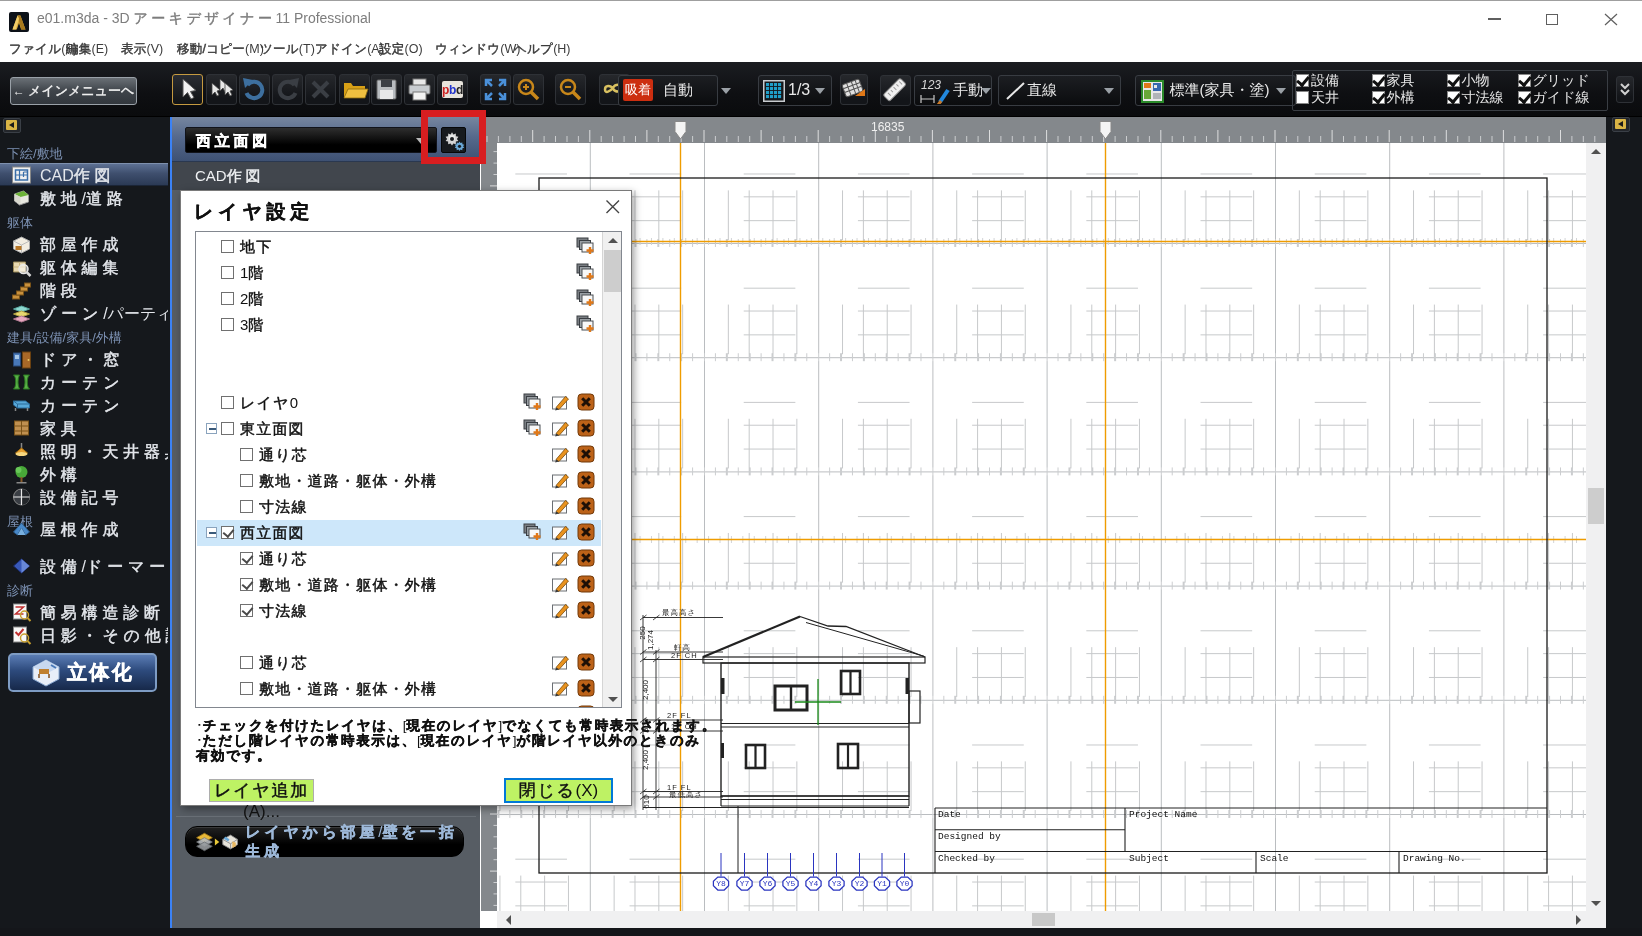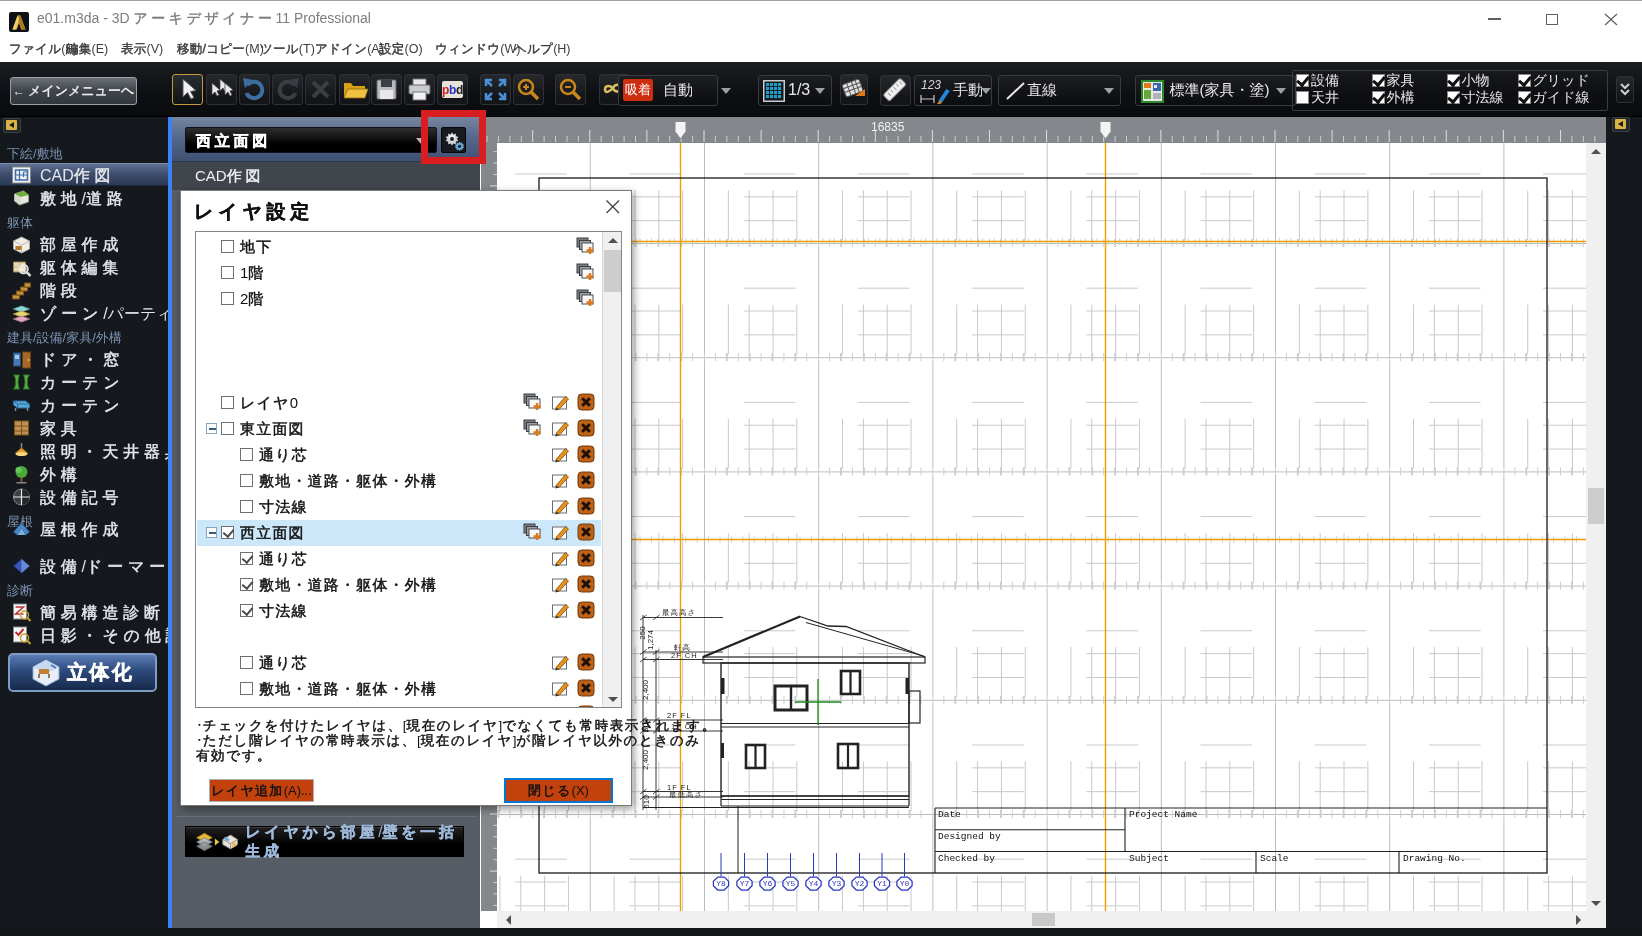--- a/index.html
+++ b/index.html
@@ -13,37 +13,37 @@
 #toolbar{position:absolute;left:0;top:62px;width:1642px;height:55px;background:linear-gradient(#1b1d21,#0e0f12 60%,#0a0b0d);border-bottom:1px solid #000}
 .tbtn{position:absolute;top:12px;width:31px;height:31px;background:linear-gradient(#26282c,#131519 80%);border:1px solid #2e3136;border-radius:3px}
 .tcombo{position:absolute;top:13px;height:31px;background:linear-gradient(#1c1e22,#0b0c0e);border:1px solid #383c42;border-radius:3px;color:#e8e8e8;font-size:15px}
 .tarrow{position:absolute;width:0;height:0;border-left:5px solid transparent;border-right:5px solid transparent;border-top:6px solid #9aa0a6}
 #mainmenu-btn{position:absolute;left:10px;top:15px;width:127px;height:28px;background:linear-gradient(#6a7076,#3f444a 50%,#32373d);border:1px solid #9aa1a8;border-radius:3px;color:#f0f0f0;font-size:12px;text-align:center;line-height:26px}
 #mainmenu-btn .j{letter-spacing:0}
 .ckrow{position:absolute;font-size:14px;color:#e8e8e8;white-space:nowrap}
 .ckb{display:inline-block;width:13px;height:13px;background:#fff;border:1px solid #888;vertical-align:-2px;margin-right:2px;position:relative}
 .ckb.on:after{content:"";position:absolute;left:2px;top:-1px;width:5px;height:9px;border:solid #111;border-width:0 3px 3px 0;transform:rotate(40deg)}
 #bottombar{position:absolute;left:0;top:928px;width:1642px;height:8px;background:#14161a}
-#sidebar{position:absolute;left:0;top:117px;width:172px;height:811px;background:#15181c;border-right:4px solid #3b82f6}
+#sidebar{position:absolute;left:0;top:117px;width:172px;height:811px;background:#15181c;border-right:2px solid #3b82f6}
 .ssec{position:absolute;left:7px;font-size:13px;color:#7d92b4;white-space:nowrap}
 .srow{position:absolute;left:0;width:168px;height:23px;color:#e4e7ec;font-size:16px;white-space:nowrap;overflow:hidden}
 .srow span{position:absolute;left:40px;top:2px}
 .srow .j{font-weight:normal;letter-spacing:.3em}
 .srow b{font-weight:normal}
 .sic{position:absolute;left:11px;top:1px;width:21px;height:20px}
 .srow.sel{background:linear-gradient(#5d7093,#3f4f6e 45%,#2b3a55);border-top:1px solid #7e90ad;border-bottom:1px solid #1b2536}
 #btn3d{position:absolute;left:8px;top:536px;width:149px;height:39px;background:linear-gradient(#5a7cb4,#2d4a7c 45%,#17294a);border:2px solid #7e9cc4;border-radius:5px;color:#fff;font-size:20px;display:flex;align-items:center;justify-content:center}
 #btn3d .j{font-weight:bold;letter-spacing:.12em}
 #panel{position:absolute;left:172px;top:117px;width:308px;height:811px;background:#575d64}
 #phead{position:absolute;left:0;top:0;width:308px;height:45px;background:linear-gradient(#76869f,#56698c 45%,#3e5173);border-bottom:1px solid #2a3850}
 #pcombo{position:absolute;left:13px;top:10px;width:252px;height:26px;background:linear-gradient(#2e2e2e,#000 70%);border:1px solid #11131a;border-radius:2px;color:#fff;font-size:15px}
 #pgear{position:absolute;left:269px;top:10px;width:25px;height:26px;background:#171a1e;border:1px solid #060708;border-radius:2px;padding:1px 0 0 1px}
 #pcad{position:absolute;left:0;top:45px;width:308px;height:28px;background:#41464d;color:#eef0f2;font-size:15px;line-height:27px;padding-left:23px}
 #psep{position:absolute;left:4px;top:699px;width:300px;height:1px;background:#3a3f45;border-bottom:1px solid #6a7077}
-#pgen{position:absolute;left:13px;top:709px;width:279px;height:31px;background:linear-gradient(#222,#000 60%);border:1px solid #000;border-radius:0;box-shadow:inset 0 1px 0 #3a3a3a;color:#9db8d8;font-size:15px;display:flex;align-items:center}
+#pgen{position:absolute;left:13px;top:709px;width:279px;height:31px;background:linear-gradient(#222,#000 60%);border:1px solid #000;border-radius:12px;box-shadow:inset 0 1px 0 #3a3a3a;color:#9db8d8;font-size:15px;display:flex;align-items:center}
 #pgen svg{margin:0 6px 0 8px}
 #redbox{position:absolute;left:421px;top:110px;width:65px;height:54px;border:7px solid #d81e20;z-index:30}
 #hruler{position:absolute;left:481px;top:117px;width:1125px;height:26px;background:#84888c}
 #vruler{position:absolute;left:481px;top:143px;width:16px;height:768px;background:#84888c}
 #canvas{position:absolute;left:497px;top:143px;width:1089px;height:768px;background:#fff}
 #vsb{position:absolute;left:1586px;top:143px;width:20px;height:768px;background:#f0f0f1}
 #hsb{position:absolute;left:497px;top:911px;width:1089px;height:17px;background:#f0f0f1}
 .sbtn{position:absolute;width:20px;height:17px}
 .sar{display:block;width:0;height:0;border-left:5px solid transparent;border-right:5px solid transparent;margin:0 auto}
 #hsb .sar{border-top:5px solid transparent;border-bottom:5px solid transparent;border-left-width:5px;border-right-width:5px}
@@ -56,22 +56,22 @@
 .lexp{position:absolute;left:9px;top:7px;width:11px;height:11px;background:#fff;border:1px solid #8aa3bd}
 .lexp:after{content:"";position:absolute;left:2px;top:4px;width:7px;height:1.5px;background:#3a5a7a}
 .lcb{position:absolute;top:6px;width:13px;height:13px;background:#fff;border:1px solid #707070}
 .lcb.on:after{content:"";position:absolute;left:2.5px;top:0px;width:5px;height:8px;border:solid #4a4a4a;border-width:0 2px 2px 0;transform:rotate(40deg)}
 .llb{position:absolute;top:4px;font-size:15px;color:#111;white-space:nowrap}
 .llb .j{font-weight:normal;letter-spacing:.08em}
 .lic{position:absolute;top:3px}
 #dscroll{position:absolute;right:0;top:0;width:19px;height:475px;background:#f0f0f0;border-left:1px solid #d5d5d5}
 .dsb{position:absolute;left:0;width:19px;height:17px;background:#f0f0f0}
 #dnote{position:absolute;left:15px;top:528px;font-size:13.5px;color:#111;line-height:14.8px;white-space:nowrap}
-#dnote .j{font-weight:normal;letter-spacing:.12em}
-.dbtn{position:absolute;background:#c2410c;border:1px solid #adadad;font-size:13px;color:#111;text-align:center;line-height:21px}
+#dnote .j{font-weight:bold;letter-spacing:.12em}
+.dbtn{position:absolute;background:#bef264;border:1px solid #adadad;font-size:17px;color:#111;text-align:center;line-height:21px}
 .dbtn .j{font-weight:normal;letter-spacing:.1em}
 
 </style></head><body>
 <div id="titlebar">
 <svg id="appicon" viewBox="0 0 20 20">
       <rect x="0" y="0" width="20" height="20" rx="2" fill="#0c1118"></rect>
       <path d="M3.5 17.5 L8.6 3.5 L11.4 3.5 L16.5 17.5 L12.2 17.5 L10 11 L7.8 17.5 Z" fill="#d9a93a"></path>
       <path d="M8.6 3.5 L11.4 3.5 L16.5 17.5 L12.2 17.5 Z" fill="#a87a1e"></path>
       <path d="M3.5 17.5 L8.6 3.5 L10 6.5 L6.8 17.5 Z" fill="#f0cd6a"></path>
     </svg>
@@ -632,20 +632,27 @@
           <use href="#icopy"></use>
         </svg>
       </div>
       <div class="lrow" style="top:54.3px">
         <span class="lcb" style="left:24px"></span>
         <span class="llb" style="left:43px">2<b class="j">階</b></span>
         <svg class="lic" style="left:379px" width="20" height="20">
           <use href="#icopy"></use>
         </svg>
       </div>
+      <div class="lrow" style="top:80.3px">
+        <span class="lcb" style="left:24px"></span>
+        <span class="llb" style="left:43px">3<b class="j">階</b></span>
+        <svg class="lic" style="left:379px" width="20" height="20">
+          <use href="#icopy"></use>
+        </svg>
+      </div>
       <div class="lrow" style="top:158.3px">
         <span class="lcb" style="left:24px"></span>
         <span class="llb" style="left:43px"><b class="j">レイヤ</b>0</span>
         <svg class="lic" style="left:326px" width="20" height="20">
           <use href="#icopy"></use>
         </svg>
         <svg class="lic" style="left:354px" width="20" height="20">
           <use href="#iedit"></use>
         </svg>
         <svg class="lic" style="left:380px" width="20" height="20">

